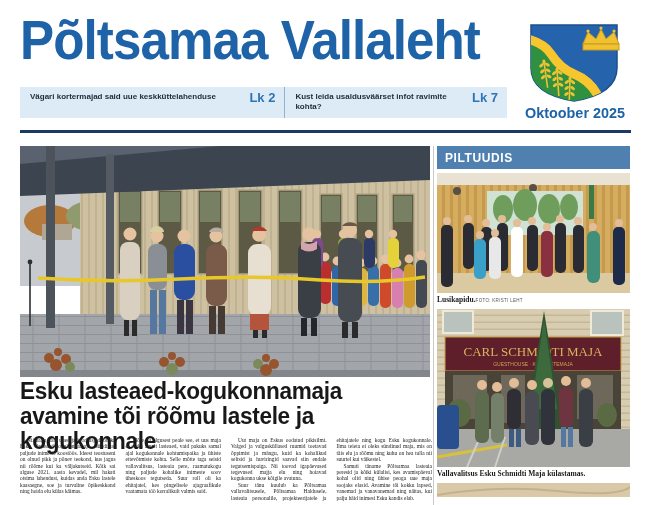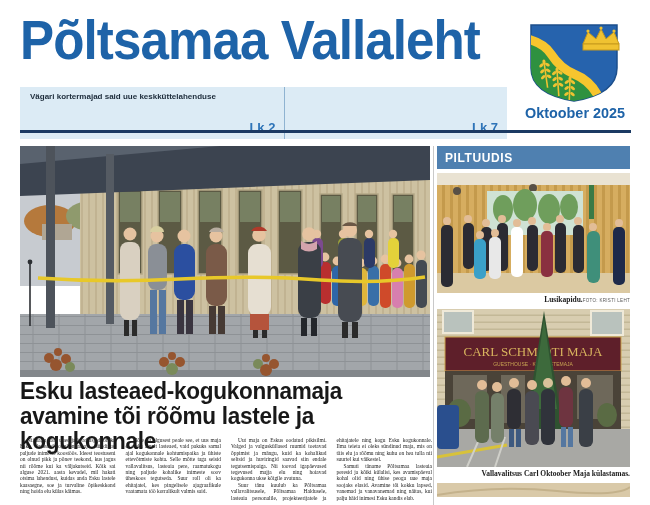--- a/index.html
+++ b/index.html
@@ -6,44 +6,44 @@
   #page{position:relative;width:650px;height:505px;background:#fff;overflow:hidden;
         font-family:"Liberation Sans",sans-serif;padding-left:22px;}
   
   .masthead-title{position:absolute;left:20px;top:8px;width:500px;
     font-size:55px;font-weight:bold;letter-spacing:-1px;color:#1e63a8;
     transform:scaleX(.93);transform-origin:left top;white-space:nowrap;}
   .crest{position:absolute;left:527px;top:22px;width:94px;height:82px;}
   .issue-date{position:absolute;left:518px;top:104px;width:114px;text-align:center;
     font-size:15px;font-weight:600;color:#1e63a8;transform:scaleX(.96);transform-origin:center;}
   
-  .teaser-bar{position:absolute;left:20px;top:87px;width:487px;height:52px;
+  .teaser-bar{position:absolute;left:20px;top:87px;width:487px;height:31px;
     background:#dcebf5;display:flex;}
   .teaser{flex:1;position:relative;padding:5px 8px 3px 10px;box-sizing:border-box;}
   .teaser + .teaser{border-left:1px solid #8fb3d1;}
   .teaser-text{font-size:8px;line-height:9.5px;font-weight:600;color:#1c2b3a;width:82%;}
-  .teaser-page{position:absolute;right:9px;bottom:4px;font-size:13px;font-weight:bold;color:#2e74b8;}
+  .teaser-page{position:absolute;right:9px;bottom:13px;font-size:13px;font-weight:bold;color:#2e74b8;}
   .navy-rule{position:absolute;left:20px;top:130px;width:611px;height:3px;background:#1b3a63;}
   
   .main-photo{position:absolute;left:20px;top:146px;width:410px;height:231px;}
   .headline{position:absolute;left:20px;top:379px;width:414px;
     font-size:23.5px;line-height:25px;font-weight:bold;color:#181818;
     transform:scaleX(.96);transform-origin:left top;letter-spacing:-.3px;}
   .body-text{position:absolute;left:20px;top:437px;width:412px;height:68px;overflow:hidden;
     column-count:4;column-gap:10px;
     font-family:"Liberation Serif",serif;font-size:5.4px;line-height:6.4px;color:#222;
     text-align:justify;}
   .body-text p{margin:0;text-indent:7px;}
   
   .v-divider{position:absolute;left:433px;top:146px;width:1px;height:359px;background:#c9c9c9;}
   .sidebar{position:absolute;left:437px;top:146px;width:193px;}
   .sb-banner{background:#4f80b0;color:#fff;font-size:12px;font-weight:bold;
     letter-spacing:.6px;padding:5px 8px;height:13px;}
   .sb-photo{display:block;margin-top:4px;}
-  .sb-caption-row{display:flex;justify-content:flex-end;align-items:baseline;
+  .sb-caption-row{display:flex;justify-content:flex-start;align-items:baseline;
     padding:2px 0 1px 0;}
   .sb-caption{font-family:"Liberation Serif",serif;font-size:7.5px;font-weight:bold;color:#1a1a1a;}
   .sb-credit{font-size:4.5px;color:#555;letter-spacing:.3px;}
 </style>
 </head>
 <body>
 
 <div id="page">
 
   <div class="masthead-title">Põltsamaa Vallaleht</div>
@@ -83,20 +83,21 @@
   </svg>
 
   <div class="issue-date">Oktoober 2025</div>
 
   <div class="teaser-bar">
     <div class="teaser" style="flex:1.15">
       <div class="teaser-text">Vägari kortermajad said uue keskküttelahenduse</div>
       <div class="teaser-page">Lk 2</div>
     </div>
     <div class="teaser" style="flex:.95">
+      <div class="teaser-text">Kust leida usaldusväärset infot ravimite kohta?</div>
       <div class="teaser-page">Lk 7</div>
     </div>
   </div>
   <div class="navy-rule"></div>
 
   <svg class="main-photo" viewBox="0 0 410 231">
     <defs>
       <pattern id="planks" width="7" height="140" patternUnits="userSpaceOnUse">
         <rect width="7" height="140" fill="#cdc1a1"></rect>
           <rect x="5" width="2" height="140" fill="#c1b392"></rect>
@@ -385,21 +386,21 @@
           <rect x="122" y="78" width="14" height="40" rx="6" fill="#6e3440"></rect>
             <rect x="124" y="118" width="5" height="20" fill="#5577a0"></rect>
             <rect x="131" y="118" width="5" height="20" fill="#5577a0"></rect>
             <circle cx="129" cy="72" r="5" fill="#e2bd97"></circle>
           <rect x="142" y="80" width="14" height="58" rx="6" fill="#3a3f46"></rect>
             <circle cx="149" cy="74" r="5" fill="#e2bd97"></circle>
         </g>
       </g>
     </svg>
     <div class="sb-caption-row">
-      <span class="sb-caption">Vallavalitsus Carl Oktoober Maja külastamas.</span>
+      <span class="sb-caption">Vallavalitsus Esku Schmidti Maja külastamas.</span>
     </div>
 
     <svg class="sb-photo" width="193" height="14" viewBox="0 0 193 14">
       <rect width="193" height="14" fill="#d9c9a8"></rect>
       <path d="M0,12 Q60,2 120,8 T193,4" stroke="#c4b28c" stroke-width="2" fill="none"></path>
     </svg>
   </div>
 
 </div>
 

